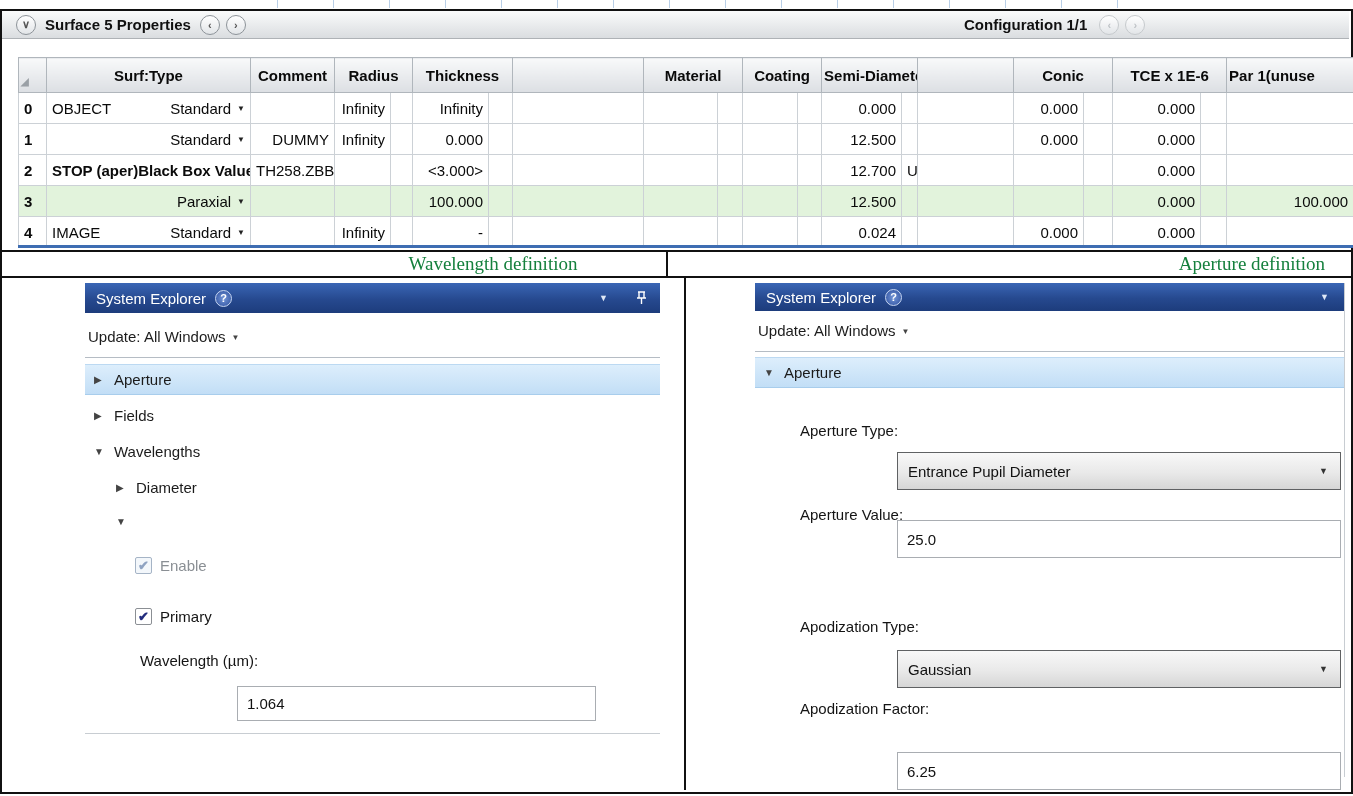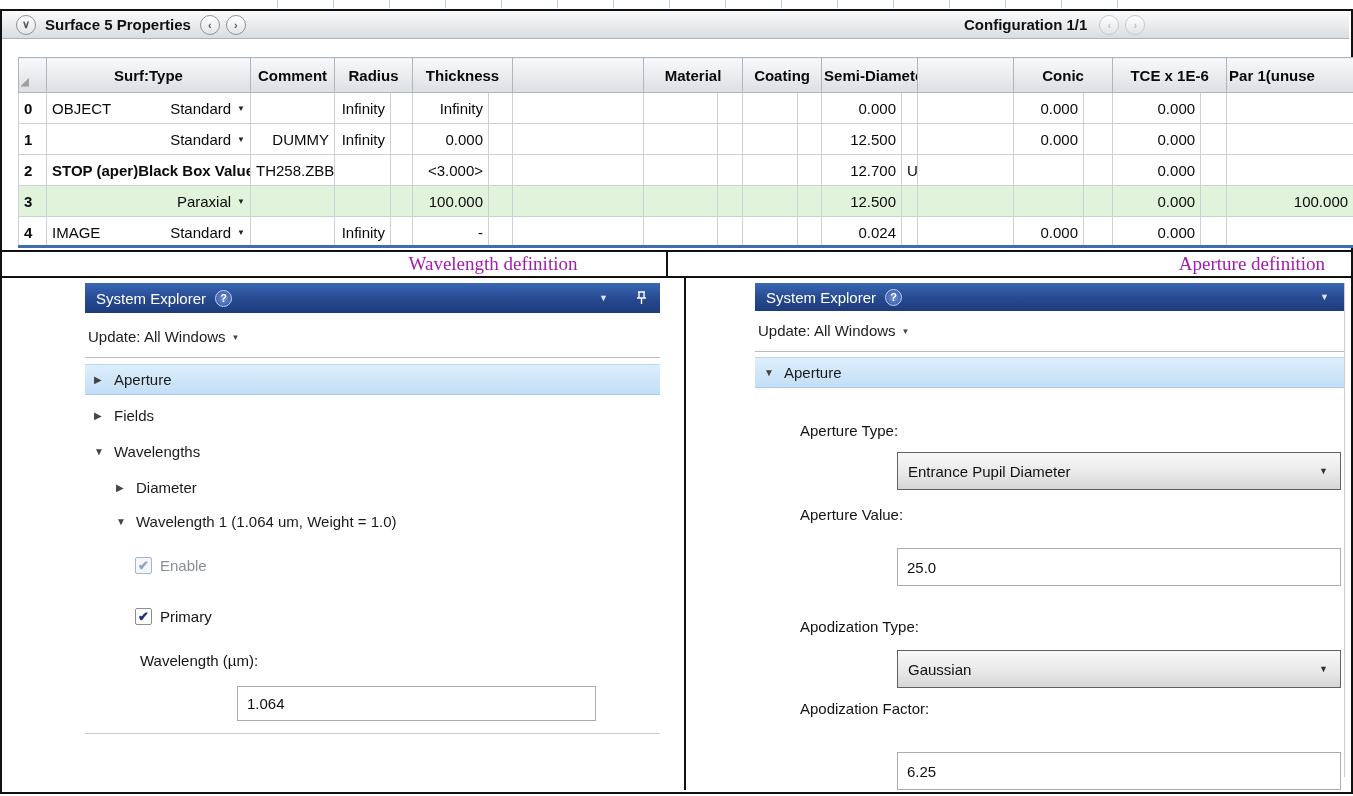--- a/index.html
+++ b/index.html
@@ -42,21 +42,21 @@
   td.blackcell{background:#000;color:#fff;font-weight:bold;}
   .type-wrap{display:flex;justify-content:space-between;align-items:center;width:100%;}
   .typeval{display:flex;align-items:center;}
   .dd-tri{font-size:8px;margin-left:6px;color:#222;}
   .corner-tri{color:#9aa0a6;font-size:10px;float:left;margin-top:12px;}
   .blue-line{left:18px;top:245px;width:1335px;height:3px;background:#3e6db2;}
 
   
   .caption-row{left:0;top:250px;width:1353px;height:28px;border-top:2px solid #111;
     border-bottom:2px solid #111;box-sizing:border-box;display:flex;
-    font-family:"Liberation Serif",serif;font-size:19px;color:#a21caf;}
+    font-family:"Liberation Serif",serif;font-size:19px;color:#15803d;}
   .cap-left{width:668px;border-right:2px solid #111;box-sizing:border-box;display:flex;
     align-items:center;justify-content:center;padding-left:320px;}
   .cap-right{flex:1;display:flex;align-items:center;justify-content:flex-end;padding-right:28px;}
   .v-divider{left:684px;top:278px;width:2px;height:512px;background:#111;}
 
   
   .ptitle{height:30px;background:linear-gradient(#3a66b5 0%,#26498f 55%,#1d3c7c 100%);
     display:flex;align-items:center;color:#fff;font-size:15px;}
   .ptitle .ttext{margin-left:11px;}
   .help{width:17px;height:17px;border-radius:50%;margin-left:9px;
@@ -359,21 +359,20 @@
   <div class="abs trow" style="left:85px;top:436px;width:575px;">
     <span class="arrow">▼</span>
     <span class="tlabel">Wavelengths</span>
   </div>
   <div class="abs trow" style="left:85px;top:472px;width:575px;">
     <span class="arrow ind">▶</span>
     <span class="tlabel">Diameter</span>
   </div>
   <div class="abs trow" style="left:85px;top:506px;width:575px;">
     <span class="arrow ind">▼</span>
-    <span class="tlabel">Wavelength 1 (1.064 um, Weight = 1.0)</span>
   </div>
 
   <div class="abs cbrow" style="left:85px;top:550px;">
     <span class="cb disabled">
         <span>✔</span>
       </span>
     <span class="cblabel gray">Enable</span>
   </div>
   <div class="abs cbrow" style="left:85px;top:601px;">
     <span class="cb">
@@ -403,21 +402,21 @@
   </div>
   <div class="abs thin-line" style="left:1344px;top:283px;width:1px;height:494px;"></div>
 
   <div class="abs flabel" style="left:800px;top:422px;">Aperture Type:</div>
   <div class="abs dd" style="left:897px;top:452px;width:444px;height:38px;">
     <span>Entrance Pupil Diameter</span>
     <span class="ddarrow">▼</span>
   </div>
 
   <div class="abs flabel" style="left:800px;top:506px;">Aperture Value:</div>
-  <input class="abs tin" style="left: 897px; top: 548px; width: 444px; height: 38px;" value="25.0">
+  <input class="abs tin" style="left: 897px; top: 520px; width: 444px; height: 38px;" value="25.0">
 
   <div class="abs flabel" style="left:800px;top:618px;">Apodization Type:</div>
   <div class="abs dd" style="left:897px;top:650px;width:444px;height:38px;">
     <span>Gaussian</span>
     <span class="ddarrow">▼</span>
   </div>
 
   <div class="abs flabel" style="left:800px;top:700px;">Apodization Factor:</div>
   <input class="abs tin" style="left: 897px; top: 752px; width: 444px; height: 38px;" value="6.25">
 

